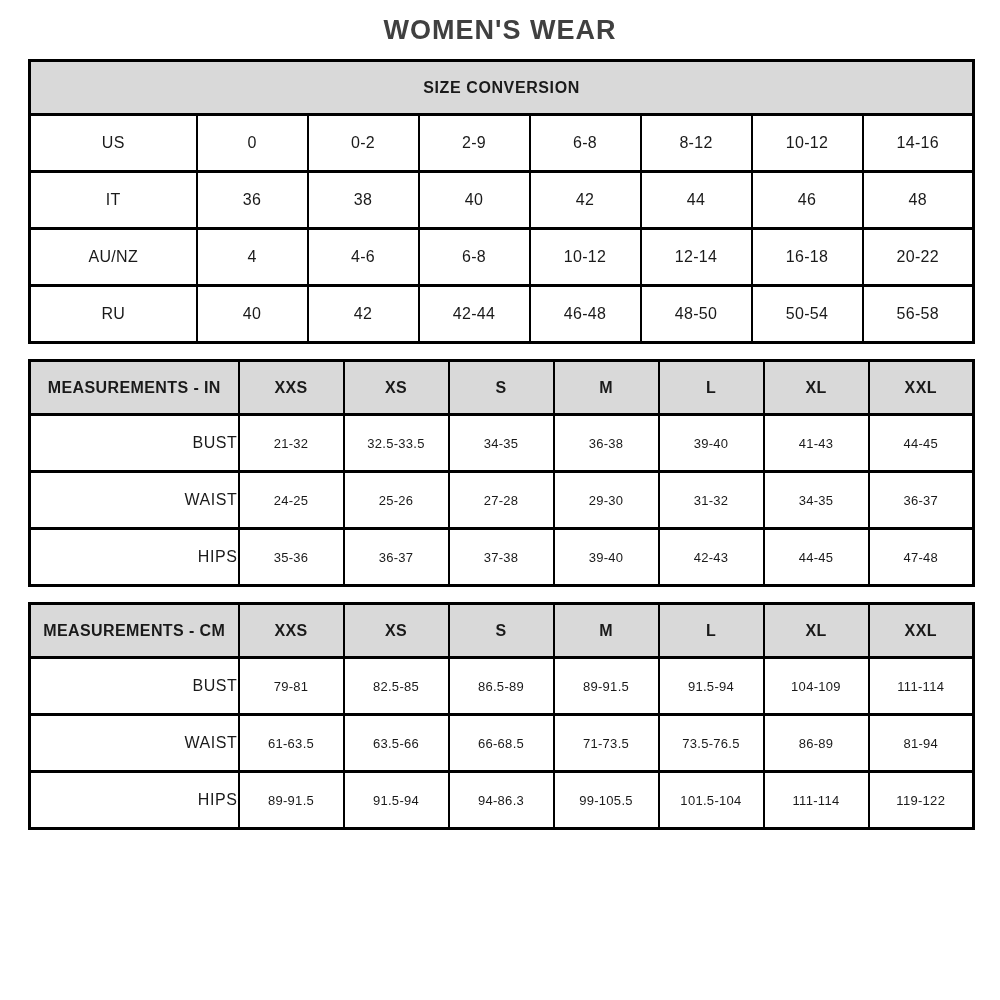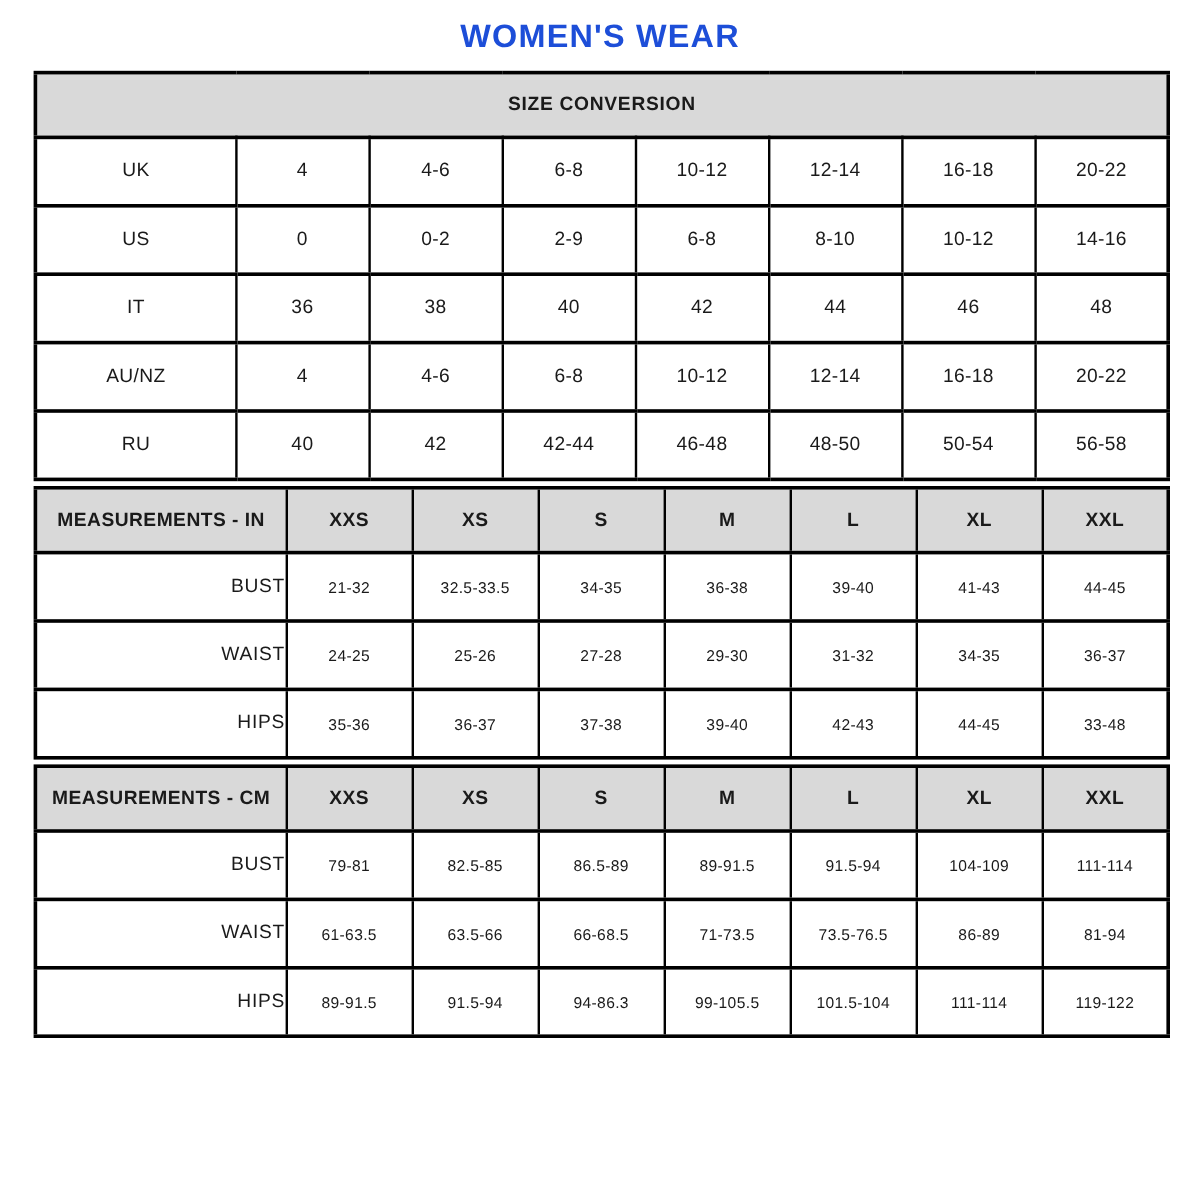--- a/index.html
+++ b/index.html
@@ -18,21 +18,21 @@
     padding: 0 28px;
     overflow: hidden;
   }
   .page-title {
     margin: 0;
     padding: 15px 0 13px 0;
     text-align: center;
     font-size: 27px;
     font-weight: bold;
     letter-spacing: 1px;
-    color: #1d4ed8;
+    color: #404040;
   }
   table.t {
     border-collapse: collapse;
     table-layout: fixed;
     width: 944px;
     border: 3px solid #000000;
   }
   .t th, .t td {
     border: 2px solid #000000;
     border-top-width: 3px;
@@ -51,21 +51,21 @@
     font-size: 16px;
     font-weight: bold;
     letter-spacing: 0.6px;
   }
   .conv tbody td {
     height: 54px;
     font-size: 16px;
     font-weight: normal;
   }
   
-  .meas { margin-top: 4px; }
+  .meas { margin-top: 15px; }
   .meas thead th {
     height: 51px;
     background: #d9d9d9;
     font-size: 16px;
     font-weight: bold;
     letter-spacing: 0.4px;
   }
   .meas tbody td { height: 54px; }
   .meas tbody td.label-cell { font-size: 16px; letter-spacing: 0.6px; text-align: right; }
   .meas tbody td.value-cell { font-size: 13px; }
@@ -87,36 +87,26 @@
       <col class="c-label-conv">
       <col class="c-data-conv" span="7">
     </colgroup>
     <thead>
       <tr>
         <th colspan="8" class="table-title">SIZE CONVERSION</th>
       </tr>
     </thead>
     <tbody>
         <tr>
-          <td class="label-cell">UK</td>
-          <td class="value-cell">4</td>
-          <td class="value-cell">4-6</td>
-          <td class="value-cell">6-8</td>
-          <td class="value-cell">10-12</td>
-          <td class="value-cell">12-14</td>
-          <td class="value-cell">16-18</td>
-          <td class="value-cell">20-22</td>
-        </tr>
-        <tr>
           <td class="label-cell">US</td>
           <td class="value-cell">0</td>
           <td class="value-cell">0-2</td>
           <td class="value-cell">2-9</td>
           <td class="value-cell">6-8</td>
-          <td class="value-cell">8-10</td>
+          <td class="value-cell">8-12</td>
           <td class="value-cell">10-12</td>
           <td class="value-cell">14-16</td>
         </tr>
         <tr>
           <td class="label-cell">IT</td>
           <td class="value-cell">36</td>
           <td class="value-cell">38</td>
           <td class="value-cell">40</td>
           <td class="value-cell">42</td>
           <td class="value-cell">44</td>
@@ -185,21 +175,21 @@
           <td class="value-cell">36-37</td>
         </tr>
         <tr>
           <td class="label-cell">HIPS</td>
           <td class="value-cell">35-36</td>
           <td class="value-cell">36-37</td>
           <td class="value-cell">37-38</td>
           <td class="value-cell">39-40</td>
           <td class="value-cell">42-43</td>
           <td class="value-cell">44-45</td>
-          <td class="value-cell">33-48</td>
+          <td class="value-cell">47-48</td>
         </tr>
       </tbody>
   </table>
 
   <table class="t meas">
     <colgroup>
       <col class="c-label-meas">
       <col class="c-data-meas" span="7">
     </colgroup>
     <thead>

